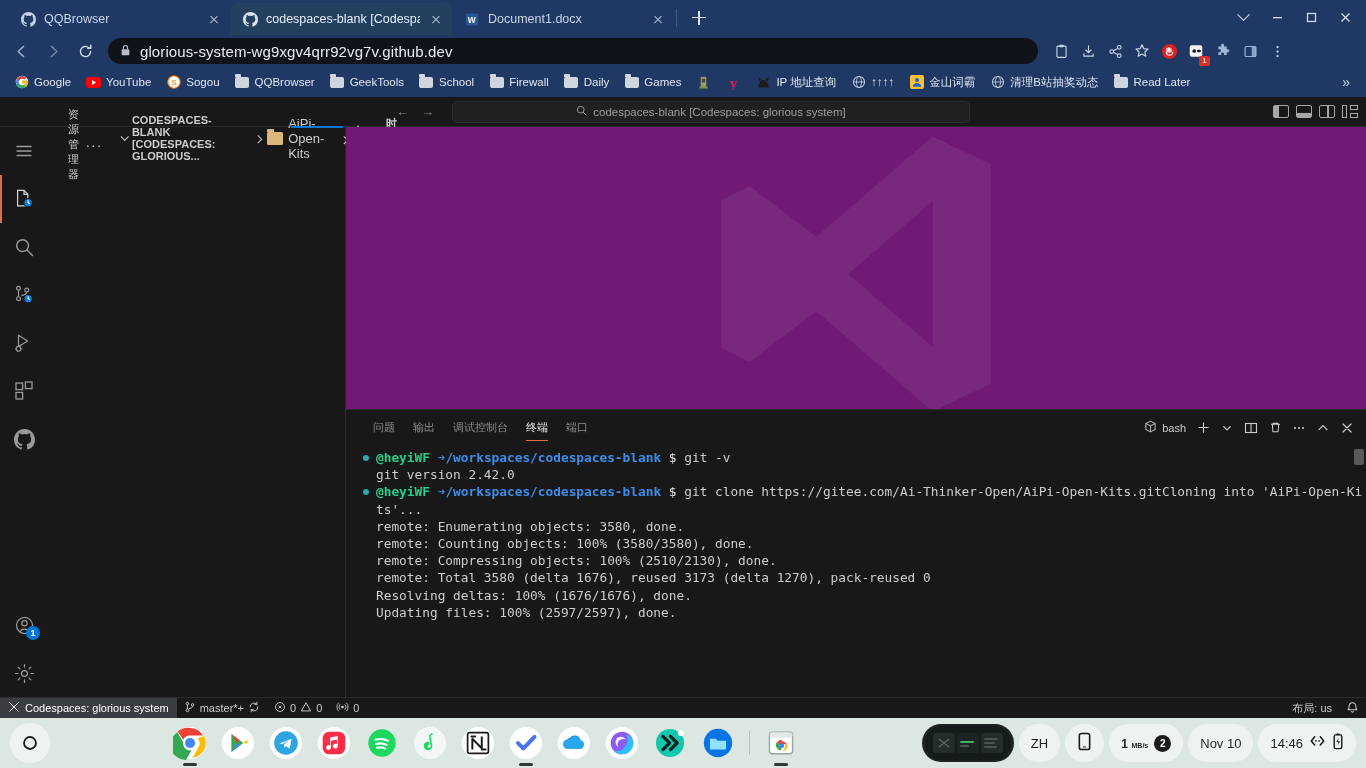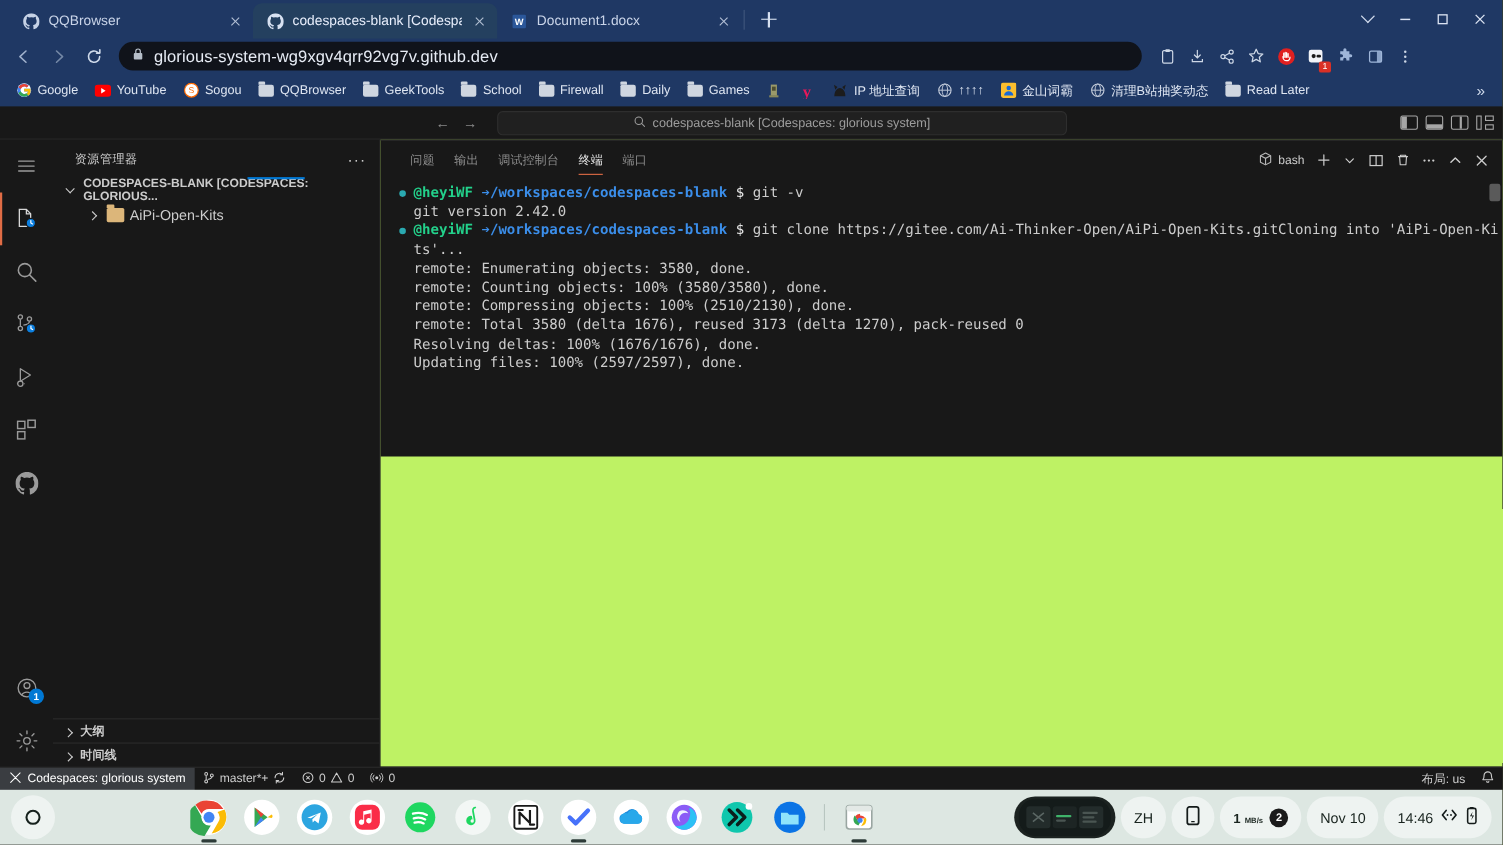--- a/index.html
+++ b/index.html
@@ -90,40 +90,40 @@
   .activitybar { width:48px; background:#181818; display:flex; flex-direction:column; align-items:center; position:relative; }
   .act { width:48px; height:48px; display:flex; align-items:center; justify-content:center; position:relative; color:#858585; }
   .act.active { color:#d7d7d7; }
   .act.active::before { content:""; position:absolute; left:0; top:0; bottom:0; width:2px; background:#e06c45; }
   .act .badge {
     position:absolute; right:8px; bottom:9px; background:#0078d4; color:#fff;
     font-size:9px; line-height:14px; width:14px; height:14px; border-radius:7px; text-align:center; font-weight:bold;
   }
   .act-spacer { flex:1; }
 
-  .sidebar { width:298px; background:#181818; display:flex; flex-direction:column; border-right:1px solid #2b2b2b; }
+  .sidebar { width:298px; background:#181818; display:flex; flex-direction:row; border-right:1px solid #2b2b2b; }
   .sb-head { height:35px; display:flex; align-items:center; padding:0 6px 0 20px; }
   .sb-title { font-size:11px; color:#cccccc; letter-spacing:.4px; flex:1; }
   .sb-dots { color:#ccc; font-size:14px; padding:0 6px; letter-spacing:1px; }
   .sb-section-head {
     height:22px; display:flex; align-items:center; gap:4px; padding-left:8px;
     font-size:11px; font-weight:bold; color:#ccc; position:relative;
   }
   .sb-section-head .hl { position:absolute; left:177px; top:-1px; width:52px; height:2px; background:#0078d4; }
   .twisty { width:16px; height:16px; display:flex; align-items:center; justify-content:center; color:#ccc; }
   .chev { width:5.5px; height:5.5px; border-right:1.3px solid currentColor; border-bottom:1.3px solid currentColor; }
   .chev.down { transform:rotate(45deg) translate(-1px,-1px); }
   .chev.right { transform:rotate(-45deg) translate(-1px,1px); }
   .tree-row { height:22px; display:flex; align-items:center; gap:5px; padding-left:28px; font-size:13px; color:#ccc; }
   .fold-y { width:16px; height:13px; background:#dcb67a; border-radius:1.5px; position:relative; flex:0 0 16px; }
   .fold-y::before { content:""; position:absolute; left:0; top:-2.5px; width:7px; height:3px; background:#dcb67a; border-radius:1px 1px 0 0; }
   .sb-spacer { flex:1; }
   .sb-collapsed { height:22px; display:flex; align-items:center; gap:3px; padding-left:6px; font-size:11px; font-weight:bold; color:#ccc; border-top:1px solid #2b2b2b; }
 
-  .editor-area { flex:1; display:flex; flex-direction:row; position:relative; background:#bef264; }
+  .editor-area { flex:1; display:flex; flex-direction:column; position:relative; background:#701a75; }
   .watermark { flex:1; position:relative; overflow:hidden; }
   .vsc-logo { position:absolute; left:50%; top:52%; transform:translate(-50%,-50%); opacity:.06; }
 
   
   .panel { height:288px; background:#181818; border-top:1px solid #2b2b2b; display:flex; flex-direction:column; position:relative; }
   .panel-tabs { height:35px; display:flex; align-items:center; padding-left:18px; gap:0; position:relative; }
   .ptab { font-size:11px; color:#8c8c8c; padding:0 9px; height:35px; display:flex; align-items:center; position:relative; }
   .ptab.active { color:#e7e7e7; }
   .ptab.active::after { content:""; position:absolute; left:9px; right:9px; bottom:4px; height:1.5px; background:#e06c45; }
   .panel-actions { position:absolute; right:8px; top:0; height:35px; display:flex; align-items:center; gap:2px; color:#ccc; }

